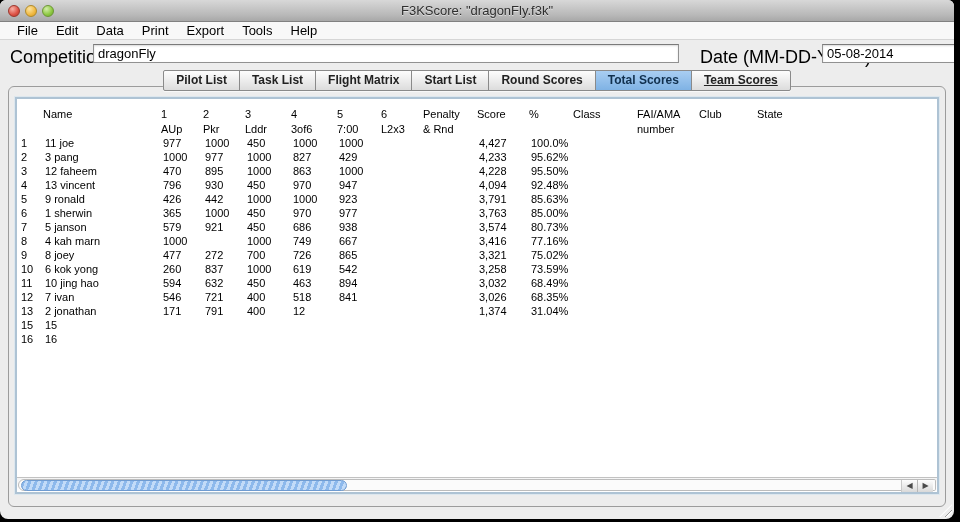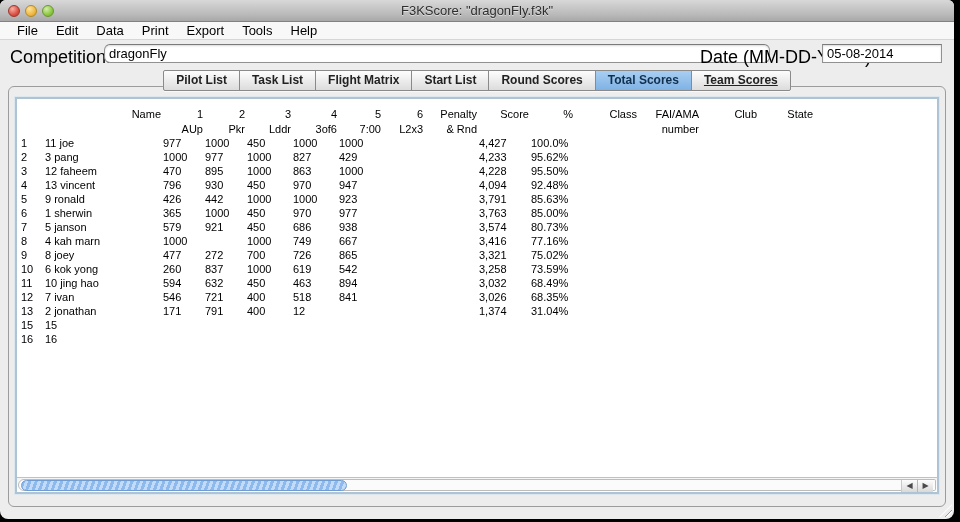--- a/index.html
+++ b/index.html
@@ -26,22 +26,22 @@
   .menu-item { font-size:13px; color:#000; padding:0 9px; line-height:18px; cursor:default; }
 
   
   .formrow { position:absolute; left:0; top:40px; width:100%; height:30px; }
   .form-label { position:absolute; font-size:18px; color:#000; top:7px; }
   .lbl-competition { left:10px; }
   .lbl-date { left:700px; }
   .textfield { position:absolute; top:4px; height:19px; font-size:13px; padding:0 4px;
                border:1px solid #919191; border-top-color:#7a7a7a; background:#fff;
                font-family:"Liberation Sans", sans-serif; box-shadow:inset 0 1px 2px rgba(0,0,0,.15); }
-  .fld-competition { left:104px; width:666px;border-radius:6px; }
-  .fld-date { left:822px; width:120px; }
+  .fld-competition { left:93px; width:586px; }
+  .fld-date { left:822px; width:138px; }
 
   
   .tabs { position:absolute; left:0; top:70px; width:100%; display:flex; justify-content:center; z-index:3; }
   .tabgroup { display:flex; border:1px solid #8a8a8a; border-radius:2px; overflow:hidden;
               background:linear-gradient(#fdfdfd,#dcdcdc); box-shadow:0 1px 1px rgba(255,255,255,.7); }
   .tab { font-size:12px; font-weight:bold; color:#222; padding:0 12px; line-height:19px;
          border-right:1px solid #8a8a8a; cursor:default; }
   .tab:last-child { border-right:none;text-decoration:underline; }
   .tab.selected { background:linear-gradient(#a9cef2,#7fb2e4); color:#11304e; }
 
@@ -50,21 +50,21 @@
            border:1px solid #9c9c9c; border-radius:6px; background:#ededed; z-index:1; }
 
   
   .scrollpane { position:absolute; left:6px; top:10px; width:924px; height:397px;
                 background:#fff; border:2px solid #accr; border:2px solid #aec3d4;
                 box-shadow:0 0 0 1px #dde7ee; }
   .tablewrap { position:absolute; left:0; top:0; right:0; bottom:15px; overflow:hidden; background:#fff; }
 
   table.scores { border-collapse:collapse; table-layout:fixed; width:100%;
                  margin-top:7px; margin-left:2px; font-size:11px; color:#000; }
-  table.scores th { font-weight:normal; text-align:right; height:15px; padding:0; white-space:nowrap; overflow:hidden; }
+  table.scores th { font-weight:normal; text-align:left; height:15px; padding:0; white-space:nowrap; overflow:hidden; }
   table.scores td { height:14px; padding:0 0 0 2px; text-align:left; white-space:nowrap; overflow:hidden; }
 
   
   .hscrollbar { position:absolute; left:0; right:0; bottom:0; height:15px;
                 background:linear-gradient(#f4f4f4,#ffffff); border-top:1px solid #c2c2c2; }
   .htrack { position:absolute; left:1px; right:1px; top:1px; bottom:1px;
             border:1px solid #bcbcbc; border-radius:7px 2px 2px 7px; background:#fbfbfb; }
   .hthumb { position:absolute; left:2px; top:0px; width:326px; height:11px; border-radius:6px;
             border:1px solid #6f9cd2;
             background:repeating-linear-gradient(110deg, #8db9ec 0 3px, #c2dbf8 3px 6px); }

